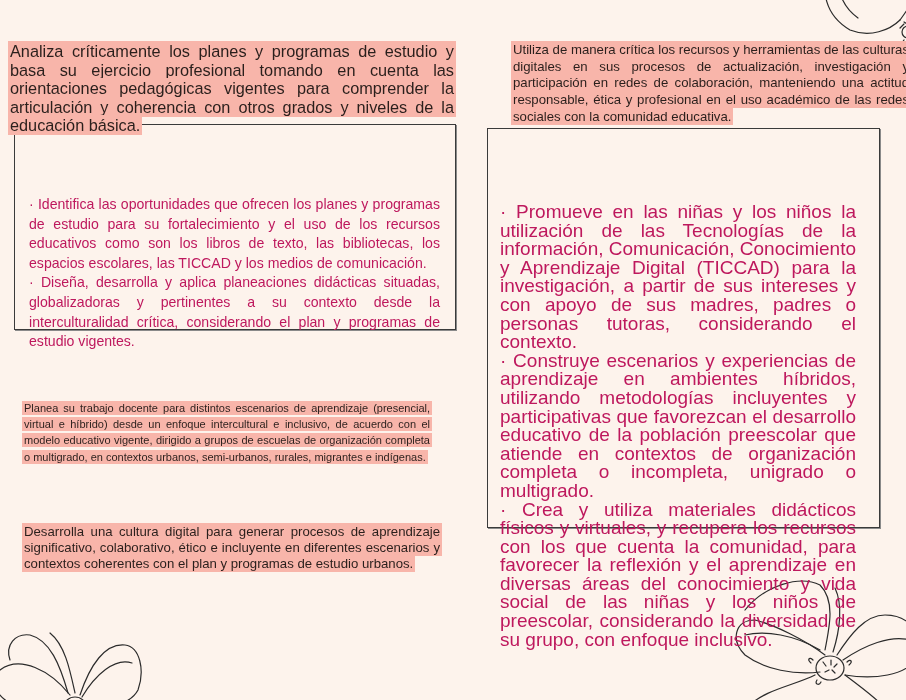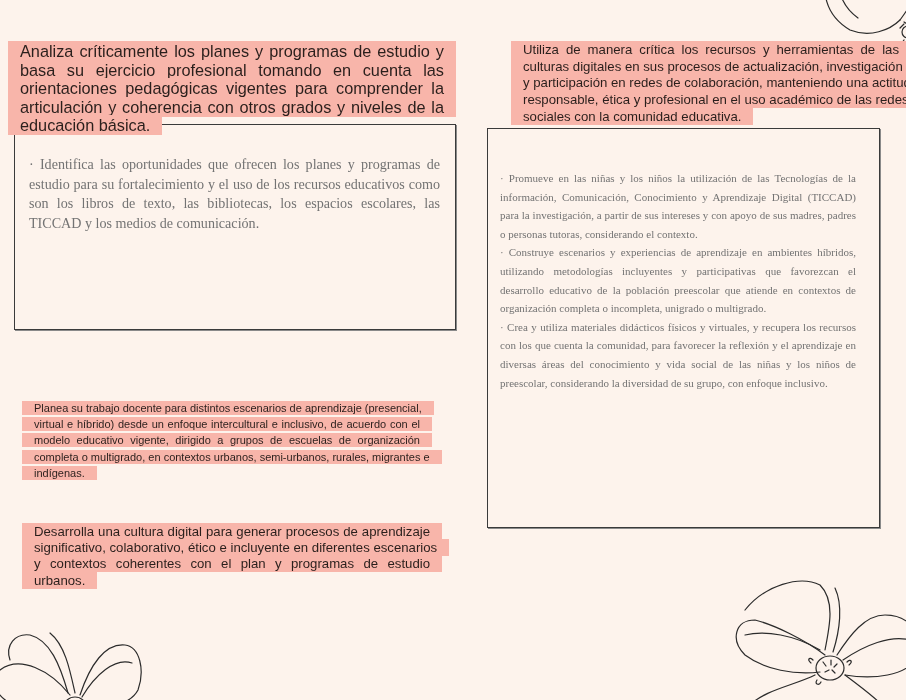--- a/index.html
+++ b/index.html
@@ -25,27 +25,28 @@
       position: absolute;
       font-family: "Liberation Sans", sans-serif;
       color: #2a1f1c;
       text-align: justify;
       text-align-last: left;
     }
     .hl span.mark {
       background: #f8b5aa;
       box-decoration-break: clone;
       -webkit-box-decoration-break: clone;
-      padding: 1px 12px;
+      padding: 1px 2px;
     }
     .body-text {
       position: absolute;
-      font-family: Liberation Serif, serif;
-      color: #737373;
+      font-family: Liberation Sans, sans-serif;
+      color: #be185d;
       text-align: justify;
+      margin-top: 40px;
     }
     .body-text p {
       margin: 0;
     }
     svg.flower {
       position: absolute;
       overflow: visible;
     }
     svg.flower path, svg.flower ellipse, svg.flower circle {
       fill: none;
@@ -93,29 +94,30 @@
   <path d="M60 90 c -5 -3, -8 2, -3 4"></path>
 </svg>
 
 <section>
   <div class="box" style="left:14px; top:124px; width:440px; height:204px;"></div>
   <div class="hl" style="left:8px; top:42px; width:448px; font-size:16.3px; line-height:18.6px;">
     <span class="mark">Analiza críticamente los planes y programas de estudio y basa su ejercicio profesional tomando en cuenta las orientaciones pedagógicas vigentes para comprender la articulación y coherencia con otros grados y niveles de la educación básica.</span>
   </div>
   <div class="body-text" style="left:29px; top:155px; width:411px; font-size:14.1px; line-height:19.6px;">
     <p>· Identifica las oportunidades que ofrecen los planes y programas de estudio para su fortalecimiento y el uso de los recursos educativos como son los libros de texto, las bibliotecas, los espacios escolares, las TICCAD y los medios de comunicación.</p>
+    <p>· Diseña, desarrolla y aplica planeaciones didácticas situadas, globalizadoras y pertinentes a su contexto desde la interculturalidad crítica, considerando el plan y programas de estudio vigentes.</p>
   </div>
 </section>
 
 <section>
   <div class="box" style="left:487px; top:128px; width:391px; height:398px;"></div>
   <div class="hl" style="left:511px; top:42px; width:400px; font-size:13.2px; line-height:16.7px;">
     <span class="mark">Utiliza de manera crítica los recursos y herramientas de las culturas digitales en sus procesos de actualización, investigación y participación en redes de colaboración, manteniendo una actitud responsable, ética y profesional en el uso académico de las redes sociales con la comunidad educativa.</span>
   </div>
-  <div class="body-text" style="left:500px; top:169px; width:356px; font-size:11px; line-height:18.6px;">
+  <div class="body-text" style="left:500px; top:163px; width:356px; font-size:19px; line-height:18.6px;">
     <p>· Promueve en las niñas y los niños la utilización de las Tecnologías de la información, Comunicación, Conocimiento y Aprendizaje Digital (TICCAD) para la investigación, a partir de sus intereses y con apoyo de sus madres, padres o personas tutoras, considerando el contexto.</p>
     <p>· Construye escenarios y experiencias de aprendizaje en ambientes híbridos, utilizando metodologías incluyentes y participativas que favorezcan el desarrollo educativo de la población preescolar que atiende en contextos de organización completa o incompleta, unigrado o multigrado.</p>
     <p>· Crea y utiliza materiales didácticos físicos y virtuales, y recupera los recursos con los que cuenta la comunidad, para favorecer la reflexión y el aprendizaje en diversas áreas del conocimiento y vida social de las niñas y los niños de preescolar, considerando la diversidad de su grupo, con enfoque inclusivo.</p>
   </div>
 </section>
 
 <section>
   <div class="hl" style="left:22px; top:400px; width:410px; font-size:11px; line-height:16.2px;">
     <span class="mark">Planea su trabajo docente para distintos escenarios de aprendizaje (presencial, virtual e híbrido) desde un enfoque intercultural e inclusivo, de acuerdo con el modelo educativo vigente, dirigido a grupos de escuelas de organización completa o multigrado, en contextos urbanos, semi-urbanos, rurales, migrantes e indígenas.</span>
   </div>

